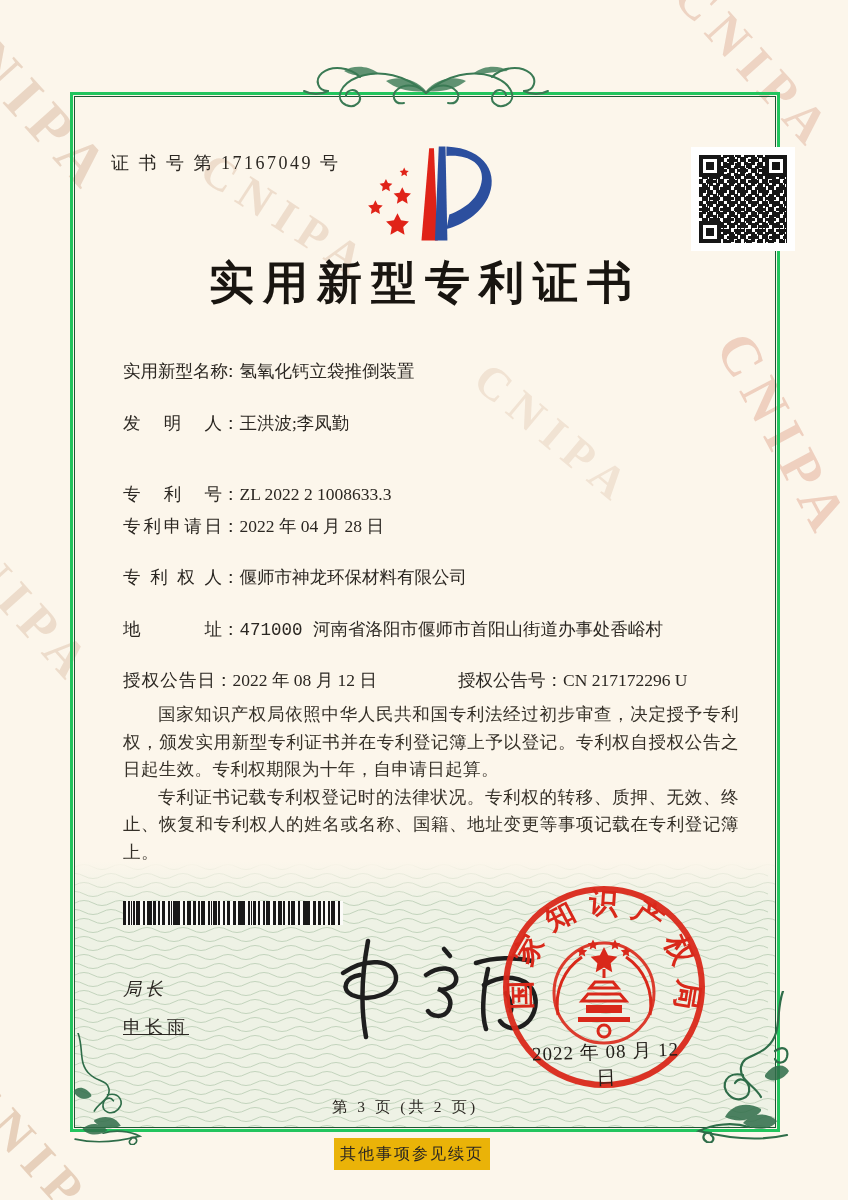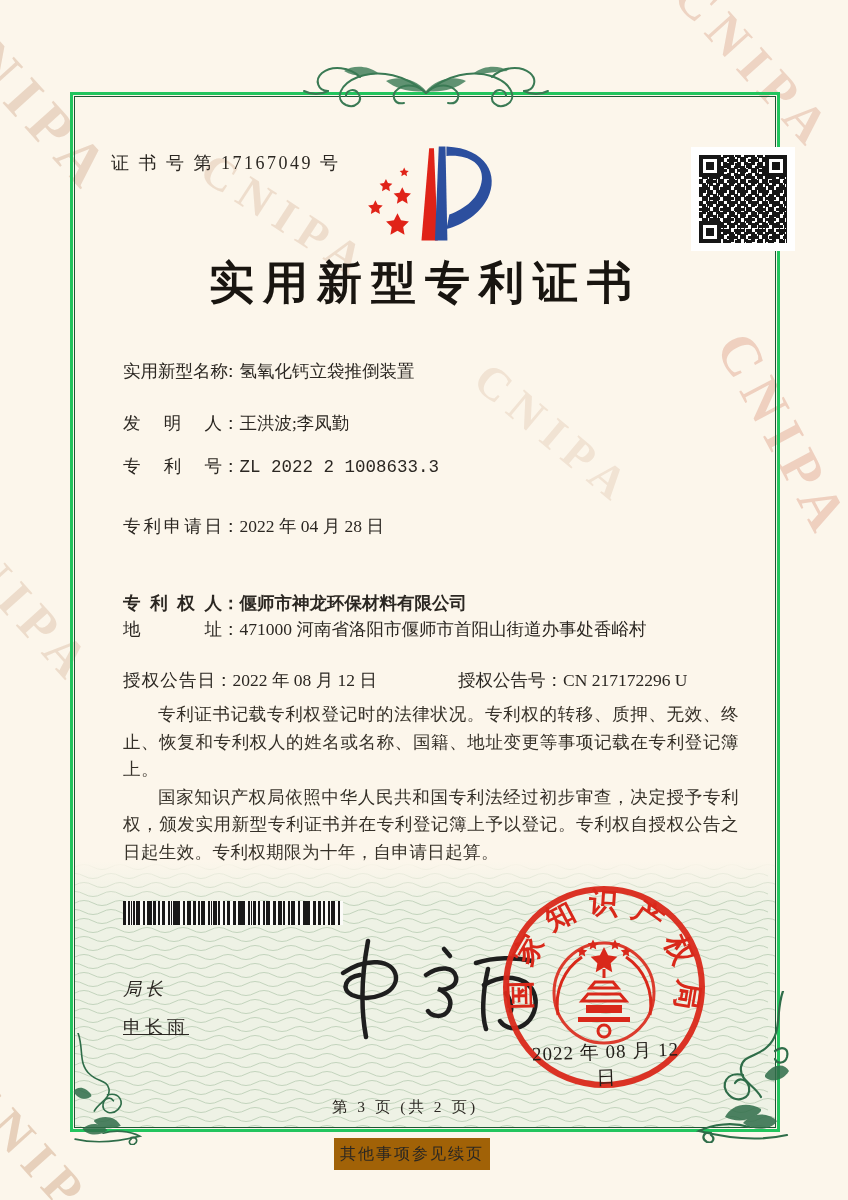--- a/index.html
+++ b/index.html
@@ -55,22 +55,22 @@
   .title{
     position:absolute;left:0;right:0;top:158px;text-align:center;z-index:3;
     font-size:45px;font-weight:700;letter-spacing:9px;color:#191510;font-family:Liberation Serif, serif;
   }
   
   .row{position:absolute;left:50px;right:20px;font-size:17.5px;z-index:3;white-space:nowrap;}
   .lbl{display:inline-block;width:99px;text-align:justify;text-align-last:justify;vertical-align:bottom;}
   .lbl5{width:92px;}
   .colon{display:inline-block;}
   .val{}
-  .r0{top:264px;} .r1{top:316px;} .r2{top:359px;font-family:Liberation Mono, monospace;} .r3{top:419px;}
-  .r4{top:496px;font-weight:bold;} .r5{top:522px;} .r6{top:573px;}
+  .r0{top:264px;} .r1{top:316px;} .r2{top:387px;} .r3{top:419px;}
+  .r4{top:470px;} .r5{top:522px;font-family:Liberation Mono, monospace;} .r6{top:573px;}
   .grant-no{position:absolute;left:335px;top:0;}
   
   .paras{position:absolute;left:50px;top:606px;width:616px;z-index:3;
     font-size:17.5px;line-height:27.5px;text-align:justify;color:#353028;letter-spacing:.4px;}
   .paras p{margin:0;text-indent:2em;}
   
   .barcode{
     position:absolute;left:50px;top:806px;width:220px;height:24px;z-index:3;
     background:
       repeating-linear-gradient(90deg,#191919 0 2px,transparent 2px 5px),
@@ -88,21 +88,21 @@
   }
   .page-no{position:absolute;left:0;right:40px;top:1002px;text-align:center;
     font-size:15.5px;letter-spacing:3px;z-index:3;}
   
   .orn-top{position:absolute;left:298px;top:58px;width:256px;height:58px;z-index:2;}
   .orn-br{position:absolute;left:618px;top:896px;width:100px;height:152px;z-index:2;}
   .orn-bl{position:absolute;left:-12px;top:938px;width:96px;height:112px;z-index:2;transform:scaleX(-1);}
   
   .cont-box{
     position:absolute;left:334px;top:1138px;width:156px;height:32px;z-index:2;
-    background:#a16207;text-align:center;line-height:32px;font-size:16px;letter-spacing:2px;
+    background:#eab308;text-align:center;line-height:32px;font-size:16px;letter-spacing:2px;
   }
 </style>
 </head>
 <body>
 
 <div class="wm wm1">CNIPA</div>
 <div class="wm wm2">CNIPA</div>
 <div class="wm wm3">CNIPA</div>
 <div class="wm wm4">CNIPA</div>
 <div class="wm wm5">CNIPA</div>
@@ -201,22 +201,22 @@
     <span class="lbl">地址</span><span class="colon">：</span><span class="val">471000  河南省洛阳市偃师市首阳山街道办事处香峪村</span>
   </div>
   <div class="row r6">
     <span class="lbl lbl5">授权公告日</span><span class="colon">：</span><span class="val">2022 年 08 月 12 日</span>
     <span class="grant-no">
       <span>授权公告号</span><span>：</span><span class="val">CN 217172296 U</span>
     </span>
   </div>
 
   <div class="paras">
+    <p>国家知识产权局依照中华人民共和国专利法经过初步审查，决定授予专利权，颁发实用新型专利证书并在专利登记簿上予以登记。专利权自授权公告之日起生效。专利权期限为十年，自申请日起算。</p>
     <p>专利证书记载专利权登记时的法律状况。专利权的转移、质押、无效、终止、恢复和专利权人的姓名或名称、国籍、地址变更等事项记载在专利登记簿上。</p>
-    <p>国家知识产权局依照中华人民共和国专利法经过初步审查，决定授予专利权，颁发实用新型专利证书并在专利登记簿上予以登记。专利权自授权公告之日起生效。专利权期限为十年，自申请日起算。</p>
   </div>
 
   <div class="barcode"></div>
 
   <div class="sig-title">局长</div>
   <div class="sig-name">申长雨</div>
 
   <svg class="signature" viewBox="0 0 300 115">
     <g fill="none" stroke="#1e1e1e" stroke-width="4.5" stroke-linecap="round">
       <path d="M120,8 C114,40 112,72 118,104"></path>

